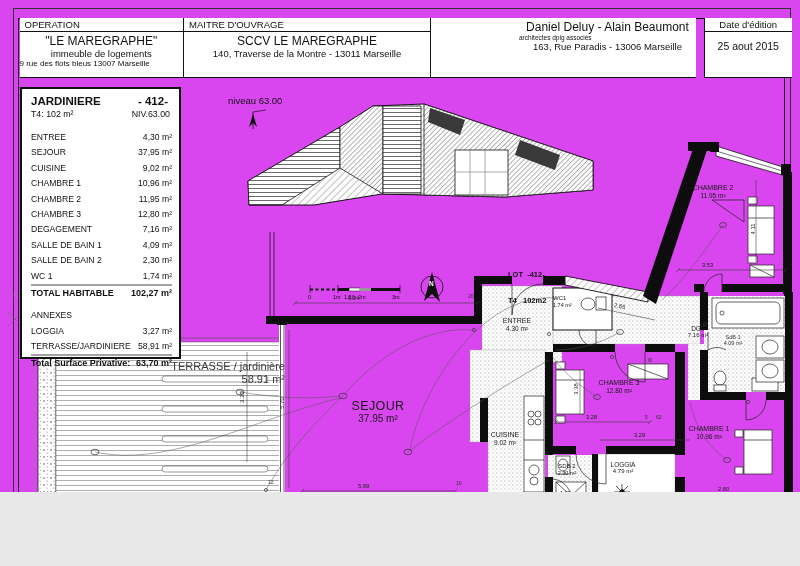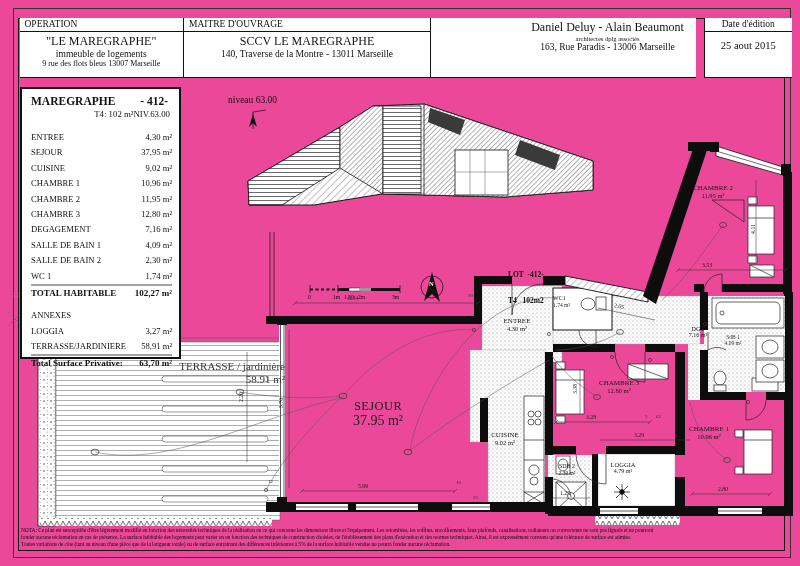--- a/index.html
+++ b/index.html
@@ -1,43 +1,43 @@
 <!DOCTYPE html>
 <html><head>
 <meta charset="utf-8">
 <style>
   html,body{margin:0;padding:0;background:#e8e8e8}
-  .sheet{position:relative;width:800px;height:566px;background:#ec4899;overflow:hidden;
-         font-family:Liberation Serif, serif;color:#111}
+  .sheet{position:relative;width:800px;height:492px;background:#d946ef;overflow:hidden;
+         font-family:Liberation Sans, sans-serif;color:#111}
   .abs{position:absolute}
   .outer{left:13px;top:8px;width:776px;height:548px;border:1px solid #333}
   .frame{left:18px;top:18px;width:765px;height:531px;border:1.5px solid #111}
   
   .hcell{position:absolute;top:18px;height:60px;box-sizing:border-box;border-left:1.5px solid #111;border-bottom:1.5px solid #111;background:#fff;z-index:6}
   .hcell.first{border-left:none}
   .hlabel{height:13px;line-height:13px;font-size:9.5px;padding-left:5px;border-bottom:1.5px solid #111}
   .hcenter{text-align:center}
   .ht{font-size:12px;margin-top:2px;text-align:center}
   .h2{font-size:9.5px;text-align:center}
-  .h3{font-size:8px;text-align:center}
+  .h3{font-size:8px;}
   .hdate{font-size:10.5px;text-align:center;margin-top:8px}
   
   .card{left:20px;top:87px;width:161px;height:272px;border:2.5px solid #111;background:#fff;z-index:6;box-sizing:border-box;padding:6px 7px 0 9px}
   .ctitle{display:flex;justify-content:space-between;font-weight:bold;font-size:11.5px;padding-right:4px}
-  .csub{display:flex;justify-content:flex-end;font-size:8.8px;margin-top:2px;padding-right:2px}
+  .csub{display:flex;justify-content:space-between;font-size:8.8px;margin-top:2px;padding-right:2px}
   .crows{margin-top:11px}
   .crow{display:flex;justify-content:space-between;font-size:8.6px;height:15.4px;line-height:15.4px}
   .crow.u{border-bottom:2px solid #a3a3a3}
   .crow.b{font-weight:bold;font-size:9px}
   .cgap{height:7px}
   
   .rlabel{text-align:center;line-height:1.15;color:#1a1a1a;z-index:4}
   .s13{font-size:12.5px;letter-spacing:.4px}
   .s11{font-size:11px;color:#3a3a3a}
-  .s10{font-size:14px}
+  .s10{font-size:10px}
   .s7{font-size:7px}
   .s65{font-size:6.5px}
   .s6{font-size:6px}
   .s55{font-size:5.5px}
   .dim{font-size:5.8px;color:#222;z-index:4;white-space:nowrap}
   .mark{font-size:5px;color:#333;z-index:4}
   .lot{font-weight:bold;font-size:7.5px;line-height:8.5px;text-align:left;z-index:4;white-space:pre}
   .niveau{font-size:9.5px;z-index:4}
   .nletter{font-size:6.5px;font-weight:bold;color:#fff;z-index:4}
   .tick{font-size:5.5px;color:#111;z-index:4}
@@ -71,21 +71,21 @@
       <div class="h2">163, Rue Paradis - 13006 Marseille</div>
     </div>
   </div>
   <div class="hcell" style="left:704px;width:87.5px">
     <div class="hlabel hcenter" style="padding-left:0">Date d'édition</div>
     <div class="hdate">25 aout 2015</div>
   </div>
 
   <div class="abs card">
     <div class="ctitle">
-      <span>MAREGRAPHE</span>
+      <span>JARDINIERE</span>
       <span>- 412-</span>
     </div>
     <div class="csub">
       <span>T4: 102 m²</span>
       <span>NIV.63.00</span>
     </div>
     <div class="crows">
       <div class="crow">
           <span>ENTREE</span>
           <span>4,30 m²</span>

